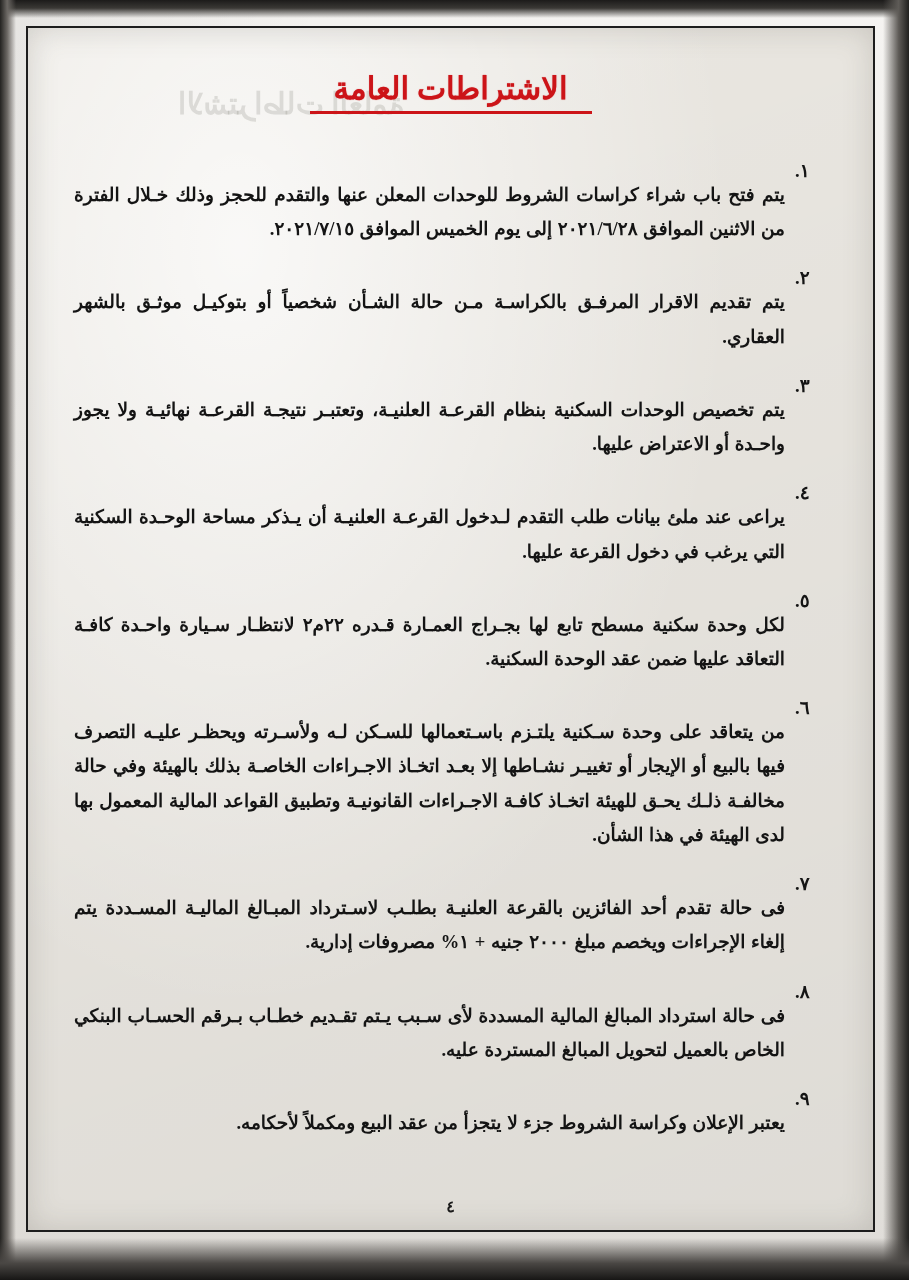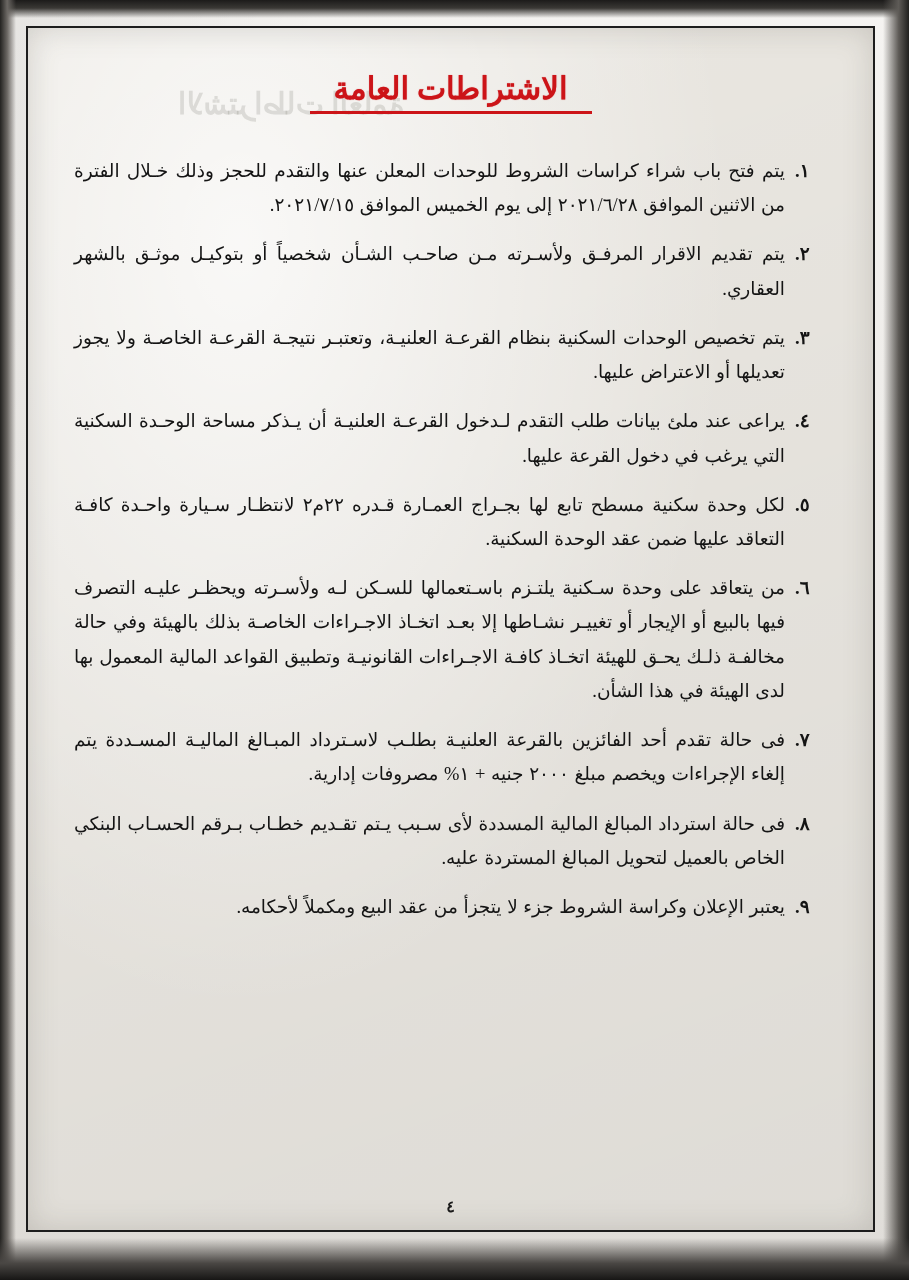--- a/index.html
+++ b/index.html
@@ -99,26 +99,27 @@
     padding-left: 10px;
     font-size: 18.5px;
     font-weight: bold;
     color: #141414;
     line-height: 1.85;
     box-sizing: border-box;
   }
   .clause-text {
     flex: 1 1 auto;
     font-size: 18.5px;
-    font-weight: normal;
+    font-weight: bold;
     color: #141414;
     line-height: 1.85;
     text-align: justify;
     text-align-last: right;
     word-spacing: 1px;
+    margin-top: 24px;
   }
   .clause.short .clause-text {
   }
 
   
   .watermark {
     position: absolute;
     left: 430px;
     top: 718px;
     width: 160px;
@@ -186,26 +187,26 @@
 
       <div class="clauses">
 
         <div class="clause">
           <div class="clause-num">١.</div>
           <div class="clause-text">يتم فتح باب شراء كراسات الشروط للوحدات المعلن عنها والتقدم للحجز وذلك خـلال الفترة من الاثنين الموافق ٢٠٢١/٦/٢٨ إلى يوم الخميس الموافق ٢٠٢١/٧/١٥.</div>
         </div>
 
         <div class="clause">
           <div class="clause-num">٢.</div>
-          <div class="clause-text">يتم تقديم الاقرار المرفـق ولأسـرته مـن صاحـب الشـأن شخصياً أو بتوكيـل موثـق بالشهر العقاري.</div>
+          <div class="clause-text">يتم تقديم الاقرار المرفـق بالكراسـة مـن حالة الشـأن شخصياً أو بتوكيـل موثـق بالشهر العقاري.</div>
         </div>
 
         <div class="clause">
           <div class="clause-num">٣.</div>
-          <div class="clause-text">يتم تخصيص الوحدات السكنية بنظام القرعـة العلنيـة، وتعتبـر نتيجـة القرعـة الخاصـة ولا يجوز تعديلها أو الاعتراض عليها.</div>
+          <div class="clause-text">يتم تخصيص الوحدات السكنية بنظام القرعـة العلنيـة، وتعتبـر نتيجـة القرعـة نهائيـة ولا يجوز واحـدة أو الاعتراض عليها.</div>
         </div>
 
         <div class="clause">
           <div class="clause-num">٤.</div>
           <div class="clause-text">يراعى عند ملئ بيانات طلب التقدم لـدخول القرعـة العلنيـة أن يـذكر مساحة الوحـدة السكنية التي يرغب في دخول القرعة عليها.</div>
         </div>
 
         <div class="clause">
           <div class="clause-num">٥.</div>
           <div class="clause-text">لكل وحدة سكنية مسطح تابع لها بجـراج العمـارة قـدره ٢٢م٢ لانتظـار سـيارة واحـدة كافـة التعاقد عليها ضمن عقد الوحدة السكنية.</div>

